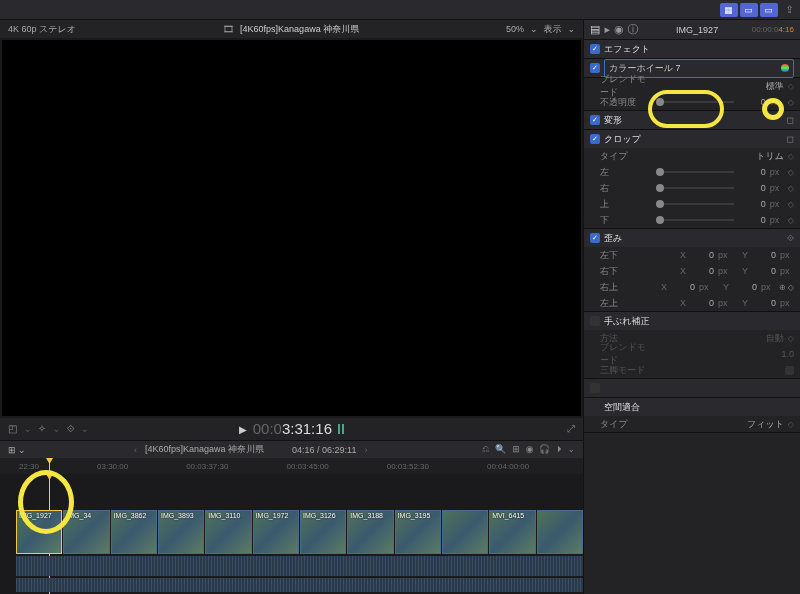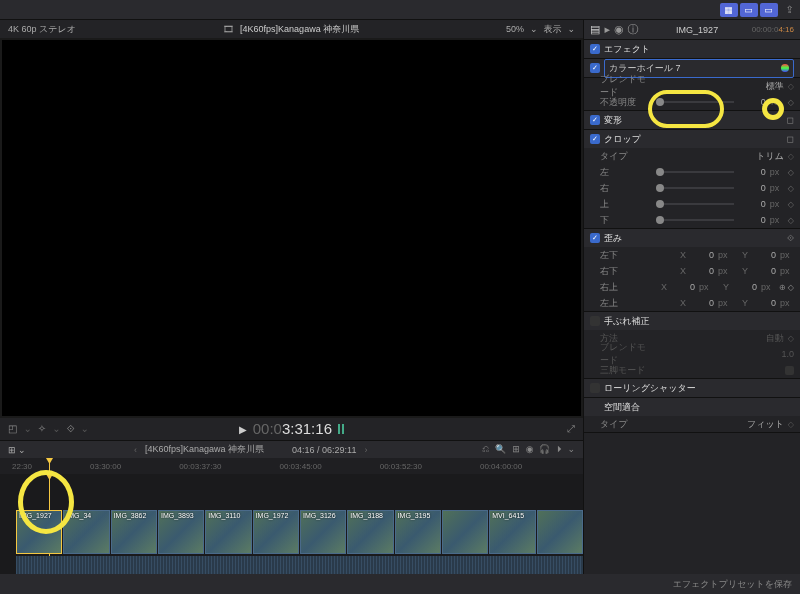--- a/index.html
+++ b/index.html
@@ -23,21 +23,21 @@
 .viewer-ctl .lt { position:absolute; left:8px; display:flex; gap:6px; }
 .viewer-ctl .rt { position:absolute; right:8px; }
 .tc { color:#ddd; font-family:ui-monospace,monospace; font-size:15px; }
 .tc .dim { color:#666; }
 .play { color:#ccc; }
 .pause { display:flex; gap:2px; }
 .pause span { width:2px; height:10px; background:#4a8; }
 
 .tl-hdr { height:18px; background:#2a2a2e; display:flex; align-items:center; padding:0 8px; gap:8px; font-size:9px; color:#aaa; border-top:1px solid #111; }
 .tl-hdr .fill { flex:1; }
-.tl-ruler { height:16px; background:#1f1f22; display:flex; align-items:center; padding-left:12px; font-size:8px; color:#666; gap:58px; position:relative; overflow:hidden; }
+.tl-ruler { height:16px; background:#1f1f22; display:flex; align-items:center; padding-left:19px; font-size:8px; color:#666; gap:58px; position:relative; overflow:hidden; }
 .playhead { position:absolute; left:49px; top:0; bottom:0; width:1px; background:#f5c842; }
 .playhead::before { content:''; position:absolute; top:0; left:-3px; width:7px; height:6px; background:#f5c842; clip-path:polygon(0 0,100% 0,50% 100%); }
 
 .tl-body { height:120px; background:#1a1a1c; position:relative; overflow:hidden; }
 .track { position:absolute; left:16px; right:0; top:36px; height:44px; display:flex; gap:1px; }
 .clip { width:54px; height:100%; background:#3a5a7a; border:1px solid #4a6a8a; position:relative; overflow:hidden; }
 .clip::before { content:''; position:absolute; inset:0; background:linear-gradient(135deg,#5a7a4a 0%,#3a5a6a 50%,#6a8a5a 100%); opacity:0.7; }
 .clip .lbl { position:absolute; top:1px; left:2px; font-size:7px; color:#fff; z-index:2; text-shadow:0 0 2px #000; }
 .clip.sel { border:1px solid #f5c842; }
 .track-aud { position:absolute; left:16px; right:0; top:82px; height:20px; background:#2a3a4a; }
@@ -356,36 +356,34 @@
       <div class="row dis">
           <span class="l">三脚モード</span>
           <span style="flex:1"></span>
           <span class="cb off" style="width:9px;height:9px"></span>
         </div>
     </div>
 
     <div class="sect">
         <div class="sect-h">
           <span class="cb off"></span>
-          <span class="t">ローリングシャッター</span>
         </div>
       </div>
 
     <div class="sect">
       <div class="sect-h">
           <span style="width:10px"></span>
           <span class="t">空間適合</span>
         </div>
       <div class="row">
           <span class="l">タイプ</span>
           <span style="flex:1"></span>
           <span>フィット</span>
           <span class="arr">◇</span>
         </div>
     </div>
 
-    <div class="foot">エフェクトプリセットを保存</div>
   </div>
 </div>
 
 <div class="hl hl1"></div>
 <div class="hl hl2"></div>
 <div class="hl hl3"></div>
 
 </body></html>

